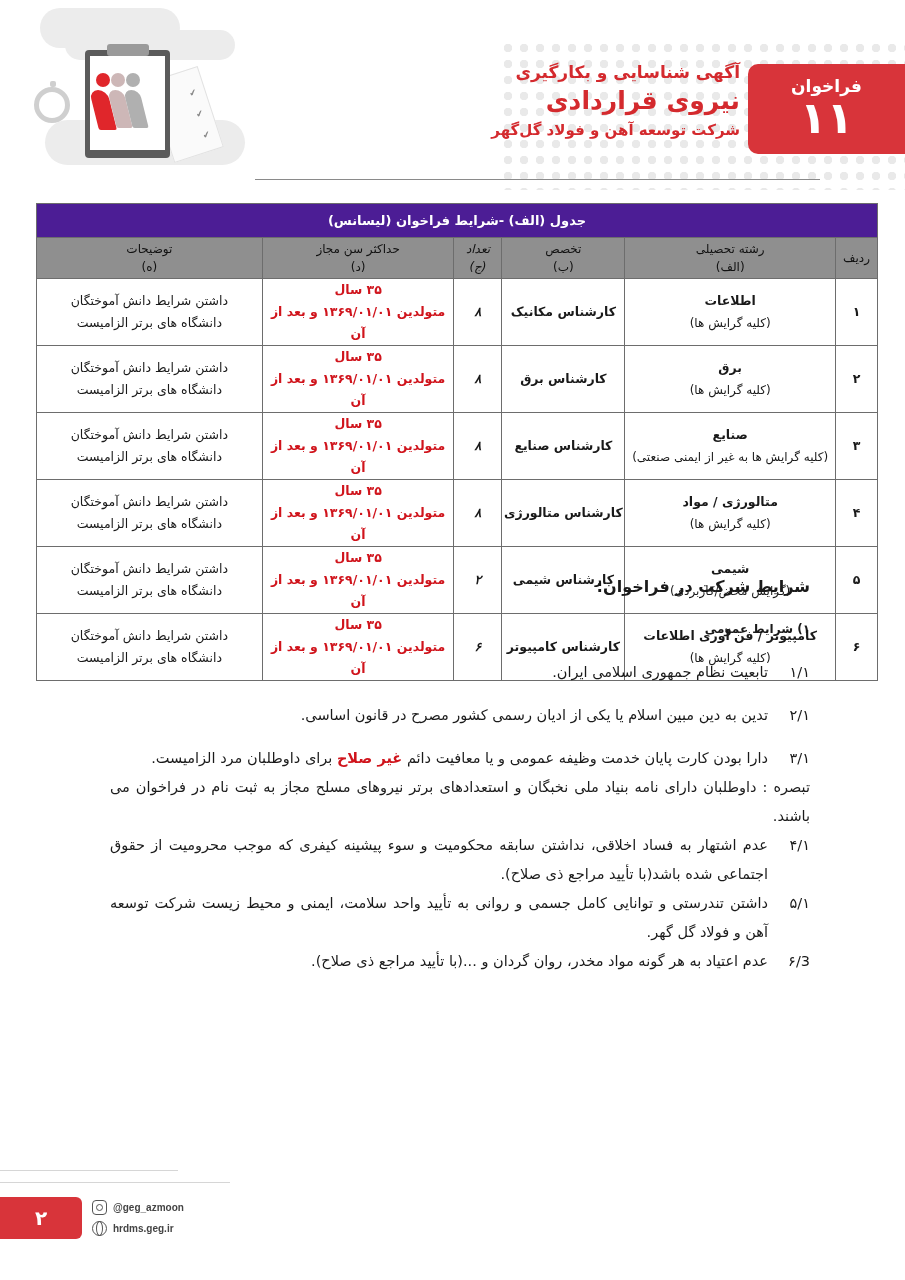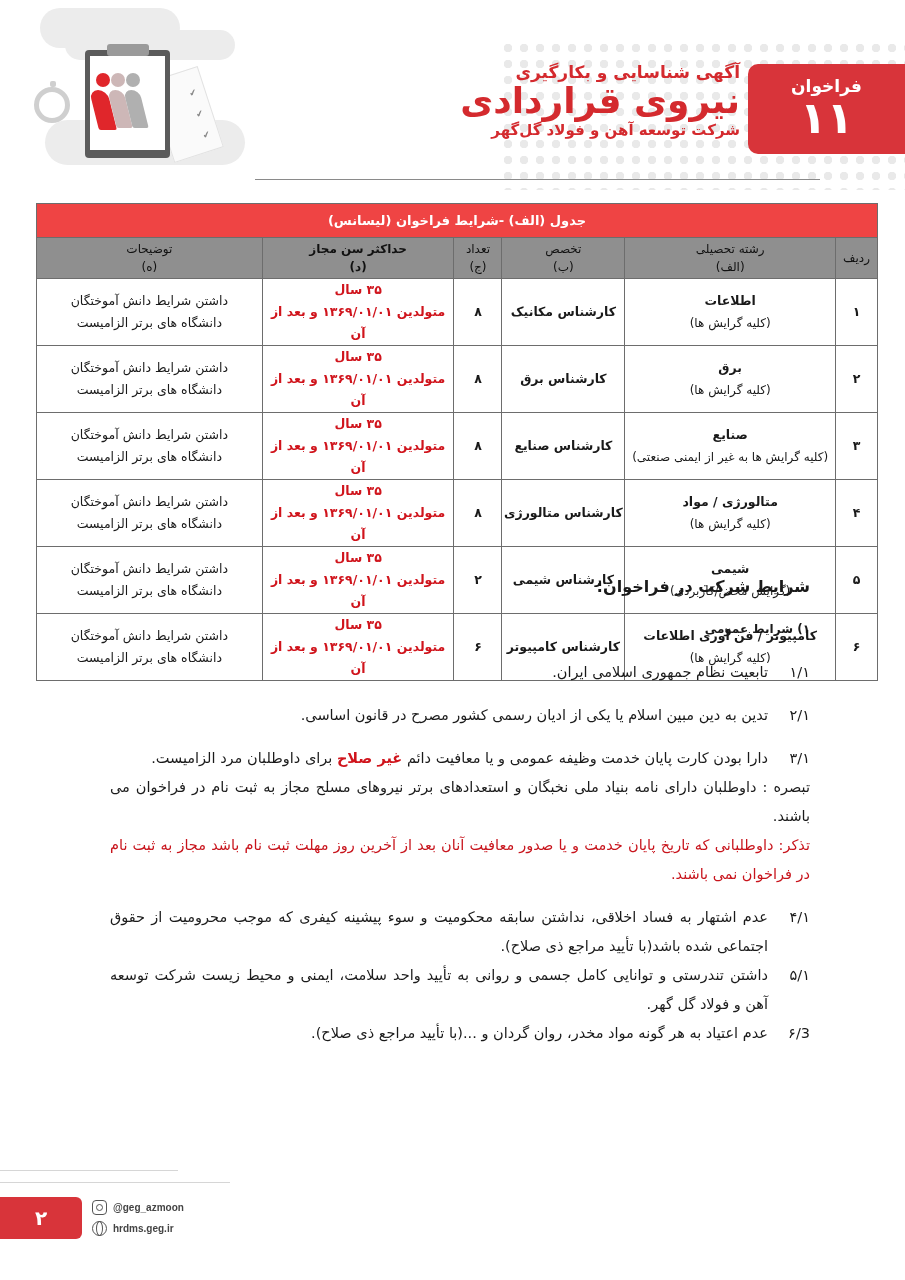--- a/index.html
+++ b/index.html
@@ -16,39 +16,39 @@
   .clipboard .inner { position: absolute; left: 5px; top: 6px; right: 5px; bottom: 8px; background: #fff; }
   .clipboard .clip { position: absolute; left: 22px; top: -6px; width: 42px; height: 12px; background: #9a9a9a; border-radius: 3px; }
   .person { position: absolute; border-radius: 50%; }
   .paper { position: absolute; left: 160px; top: 72px; width: 52px; height: 85px; background: #fafafa; border: 1px solid #e2e2e2; transform: rotate(-18deg); }
   .paper span { position: absolute; right: 8px; font-size: 9px; color: #888; }
   .stopwatch { position: absolute; left: 34px; top: 87px; width: 36px; height: 36px; border-radius: 50%; border: 5px solid #cfcfcf; background: #fff; }
   .stopwatch:before { content: ""; position: absolute; left: 11px; top: -11px; width: 6px; height: 6px; background: #cfcfcf; border-radius: 2px; }
 
   .title-block { position: absolute; right: 165px; top: 60px; width: 320px; text-align: right; direction: rtl; color: #d42a2e; }
   .title-1 { font-size: 17px; font-weight: bold; line-height: 24px; }
-  .title-2 { font-size: 36px; font-weight: bold; line-height: 34px; letter-spacing: 2px; }
+  .title-2 { font-size: 25px; font-weight: bold; line-height: 34px; letter-spacing: 2px; }
   .title-3 { font-size: 15px; font-weight: bold; line-height: 24px; }
 
   .badge { position: absolute; left: 748px; top: 64px; width: 157px; height: 90px; background: #d8343a; border-radius: 10px 0 0 10px; color: #fff; text-align: center; direction: rtl; }
   .badge .b-label { font-size: 17px; font-weight: bold; margin-top: 12px; }
   .badge .b-num { font-size: 44px; font-weight: bold; line-height: 44px; letter-spacing: 2px; }
 
   .header-rule { position: absolute; left: 255px; top: 179px; width: 565px; height: 1px; background: #8a8a8a; }
 
   
   table.req { position: absolute; left: 36px; top: 203px; width: 842px; border-collapse: collapse; direction: rtl; font-size: 12.5px; }
   table.req td, table.req th { border: 1px solid #6d6d6d; text-align: center; vertical-align: middle; }
-  .caption-row th { background: #ef4444; color: #fff; font-weight: bold; height: 34px; font-size: 13px; border: 1px solid #5a0000; }
+  .caption-row th { background: #4c1d95; color: #fff; font-weight: bold; height: 34px; font-size: 13px; border: 1px solid #5a0000; }
   .head-row th { background: #8f8f8f; color: #111; font-weight: normal; height: 41px; font-size: 12px; line-height: 18px; }
   .body-row td { height: 47px; line-height: 22px; }
   .c-idx { width: 42px; font-weight: bold; }
   .c-field { width: 211px; }
   .c-spec { width: 123px; font-weight: bold; }
-  .c-count { width: 48px; font-weight: bold; }
+  .c-count { width: 48px; font-weight: bold; font-style: italic; }
   .c-age { width: 192px; color: #d0141c; font-weight: bold; }
   .c-note { width: 226px; }
   .field-name { font-weight: bold; }
   .field-sub { font-weight: normal; font-size: 12px; }
 
   
   .content { position: absolute; right: 95px; top: 572px; width: 700px; direction: rtl; text-align: justify; font-size: 14.5px; line-height: 29px; color: #1a1a1a; }
   .h-main { font-size: 16px; font-weight: bold; margin-bottom: 14px; }
   .h-sub { font-size: 12px; font-weight: bold; margin-bottom: 14px; }
   .item { display: flex; margin-bottom: 14px; }
@@ -123,21 +123,21 @@
             <div>(الف)</div>
           </th>
       <th class="c-spec">
             <div>تخصص</div>
             <div>(ب)</div>
           </th>
       <th class="c-count">
             <div>تعداد</div>
             <div>(ج)</div>
           </th>
-      <th class="c-age" style="color:#111;font-weight:bold;">
+      <th class="c-age" style="color:#111;font-weight:normal;">
             <div>حداکثر سن مجاز</div>
             <div>(د)</div>
           </th>
       <th class="c-note">
             <div>توضیحات</div>
             <div>(ه)</div>
           </th>
     </tr>
 
     <tr class="body-row">
@@ -259,21 +259,20 @@
     </div>
     <div class="item tight">
       <span class="num">۳/۱</span>
       <span class="txt">
         <span>دارا بودن کارت پایان خدمت وظیفه عمومی و یا معافیت دائم</span>
         <span class="red-bold">غیر صلاح</span>
         <span>برای داوطلبان مرد الزامیست.</span>
       </span>
     </div>
     <div class="note">تبصره : داوطلبان دارای نامه بنیاد ملی نخبگان و استعدادهای برتر نیروهای مسلح مجاز به ثبت نام در فراخوان می باشند.</div>
-    <div class="warning">تذکر: داوطلبانی که تاریخ پایان خدمت و یا صدور معافیت آنان بعد از آخرین روز مهلت ثبت نام باشد مجاز به ثبت نام در فراخوان نمی باشند.</div>
 
     <div class="item tight">
       <span class="num">۴/۱</span>
       <span class="txt">عدم اشتهار به فساد اخلاقی، نداشتن سابقه محکومیت و سوء پیشینه کیفری که موجب محرومیت از حقوق اجتماعی شده باشد(با تأیید مراجع ذی صلاح).</span>
     </div>
     <div class="item tight">
       <span class="num">۵/۱</span>
       <span class="txt">داشتن تندرستی و توانایی کامل جسمی و روانی به تأیید واحد سلامت، ایمنی و محیط زیست شرکت توسعه آهن و فولاد گل گهر.</span>
     </div>
     <div class="item tight">

